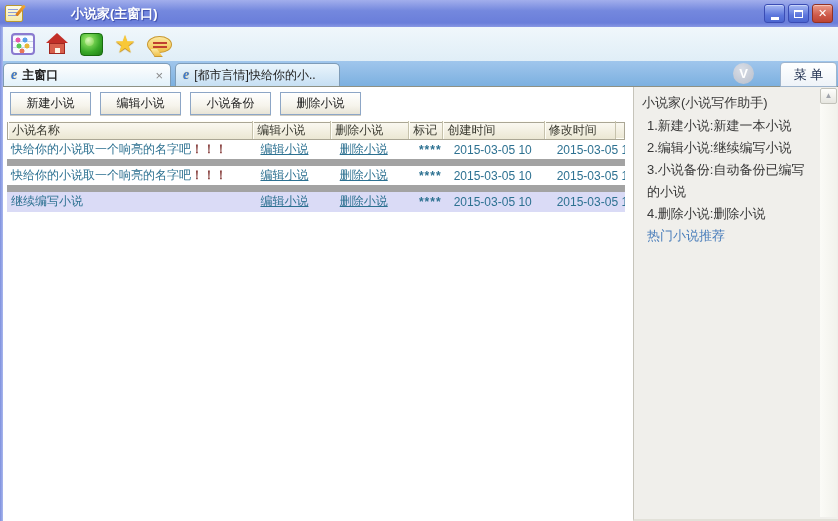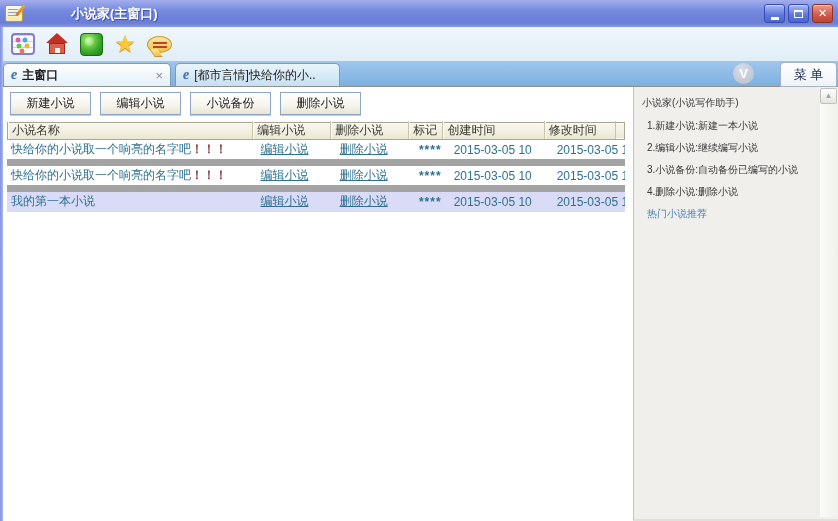--- a/index.html
+++ b/index.html
@@ -137,21 +137,21 @@
   .c-created{width:104px;}
   .c-modified{width:73px;}
   .c-stub{flex:1;border-right:none;}
   .cell-link{text-decoration:underline;color:#2d7191;cursor:pointer;}
   .mark-val{font-weight:bold;letter-spacing:1px;}
   .name-suffix{color:#8b4543;font-weight:bold;}
   
   .sidebar{position:absolute;left:633px;top:87px;right:0;bottom:0;
     background:#f0efeb;border-left:1px solid #c6c4ba;border-bottom:2px solid #e2e1d9;box-sizing:border-box;}
   .sidebar-content{position:absolute;left:8px;top:5px;right:24px;
-    font-size:10px;color:#383838;line-height:22px;}
+    font-size:13px;color:#383838;line-height:22px;}
   .sidebar-title{margin-bottom:1px;}
   .sidebar-item{padding-left:5px;}
   .sidebar-link{color:#4a7ebb;cursor:pointer;padding-left:5px;display:inline-block;}
   .sidebar-scrollbar{position:absolute;top:1px;right:1px;width:17px;bottom:2px;
     background:linear-gradient(to right,#fbfbf7,#f2f2ec);}
   .scroll-up-btn{height:16px;margin:0 0 0 0;box-sizing:border-box;cursor:pointer;
     background:linear-gradient(#fefefc,#e6e6e0);border:1px solid #c2c2ba;border-radius:2px;
     color:#a0a4ac;font-size:8px;text-align:center;line-height:14px;}
 </style>
 </head>
@@ -239,21 +239,21 @@
     <div class="trow">
       <div class="td c-name"><span>快给你的小说取一个响亮的名字吧</span><span class="name-suffix">！！！</span></div>
       <div class="td c-edit"><span class="cell-link">编辑小说</span></div>
       <div class="td c-del"><span class="cell-link">删除小说</span></div>
       <div class="td c-mark mark-val">****</div>
       <div class="td c-created">2015-03-05 10</div>
       <div class="td c-modified">2015-03-05 10</div>
     </div>
 
     <div class="trow selected">
-      <div class="td c-name"><span>我的第一本小说</span><span class="name-suffix"></span></div>
+      <div class="td c-name"><span>继续编写小说</span><span class="name-suffix"></span></div>
       <div class="td c-edit"><span class="cell-link">编辑小说</span></div>
       <div class="td c-del"><span class="cell-link">删除小说</span></div>
       <div class="td c-mark mark-val">****</div>
       <div class="td c-created">2015-03-05 10</div>
       <div class="td c-modified">2015-03-05 10</div>
     </div>
   </div>
 </div>
 
 <div class="sidebar">

